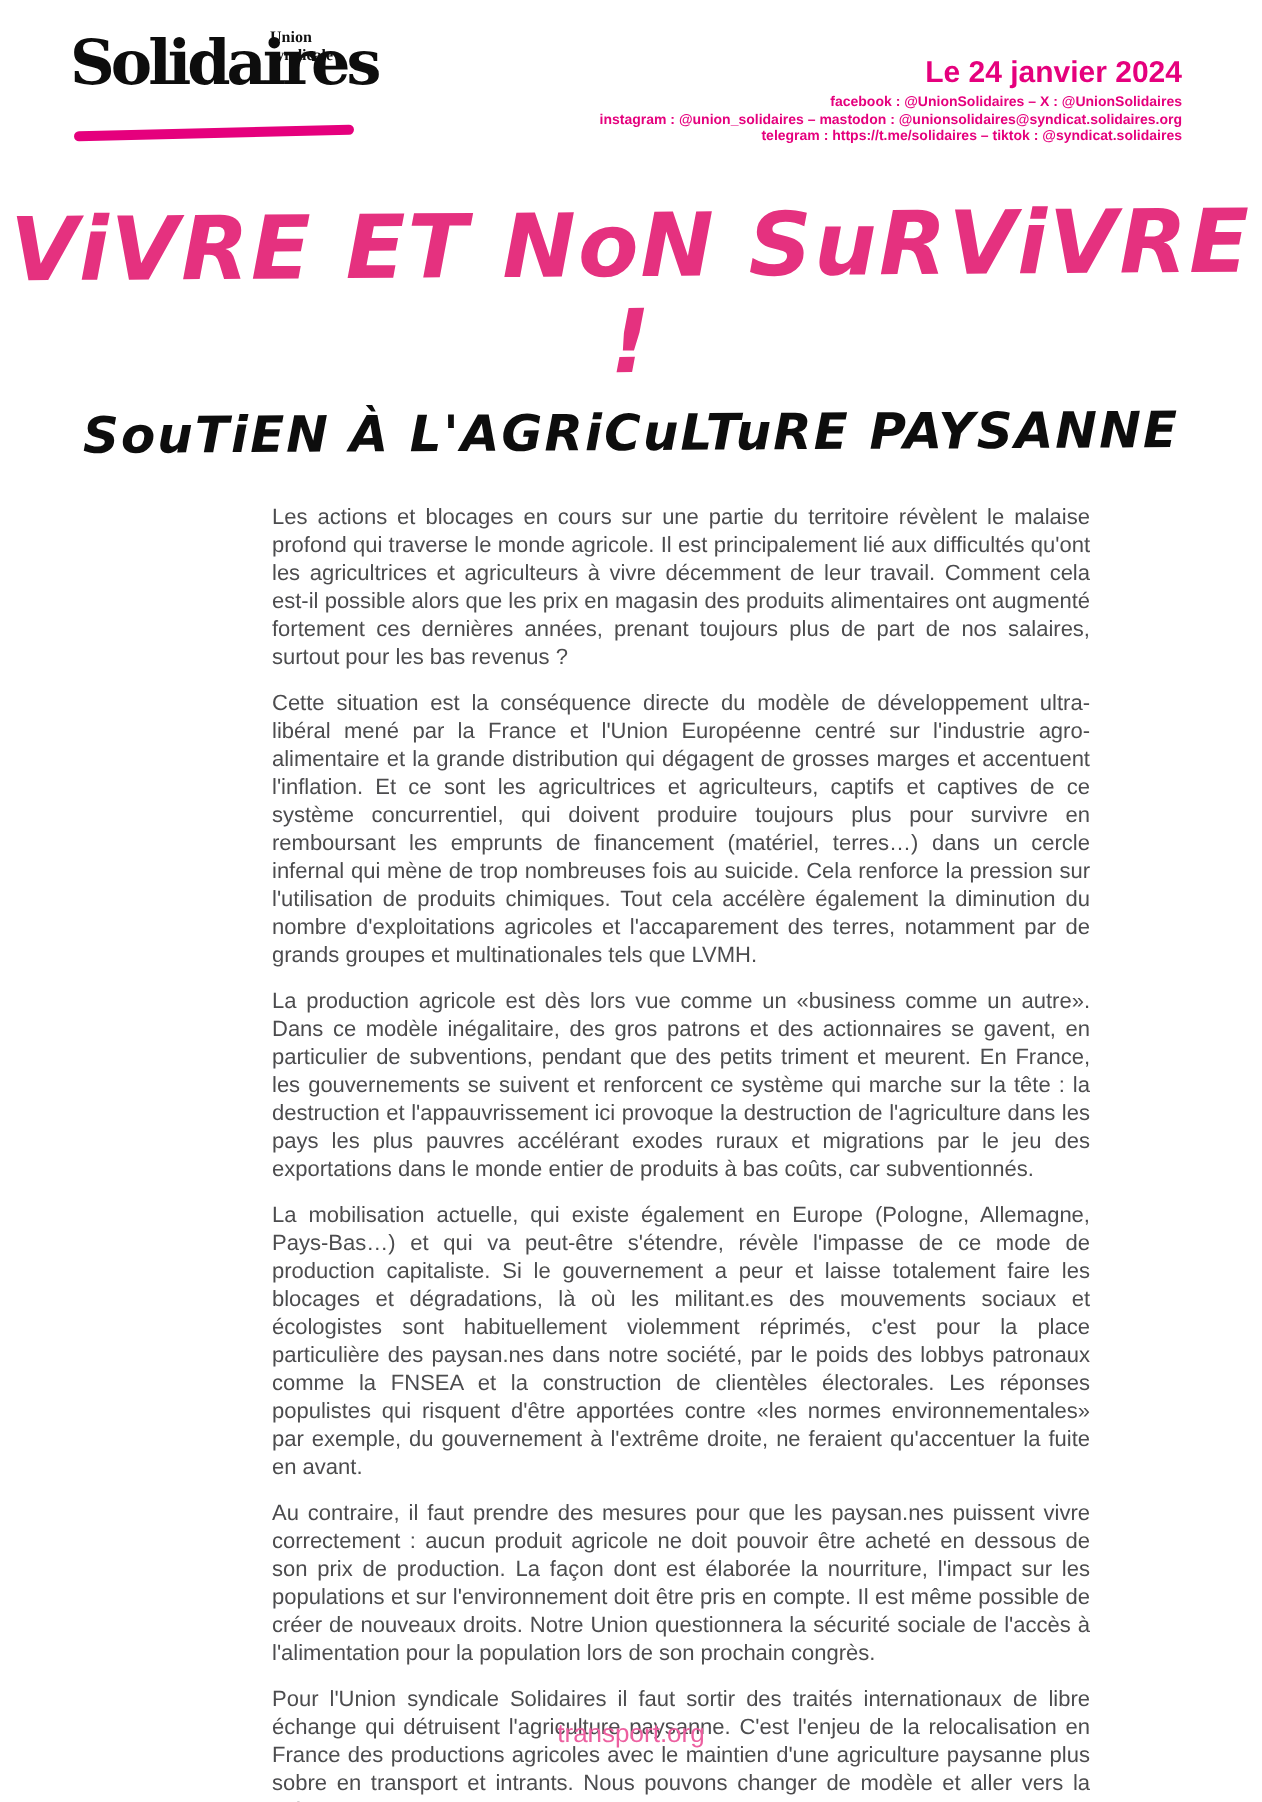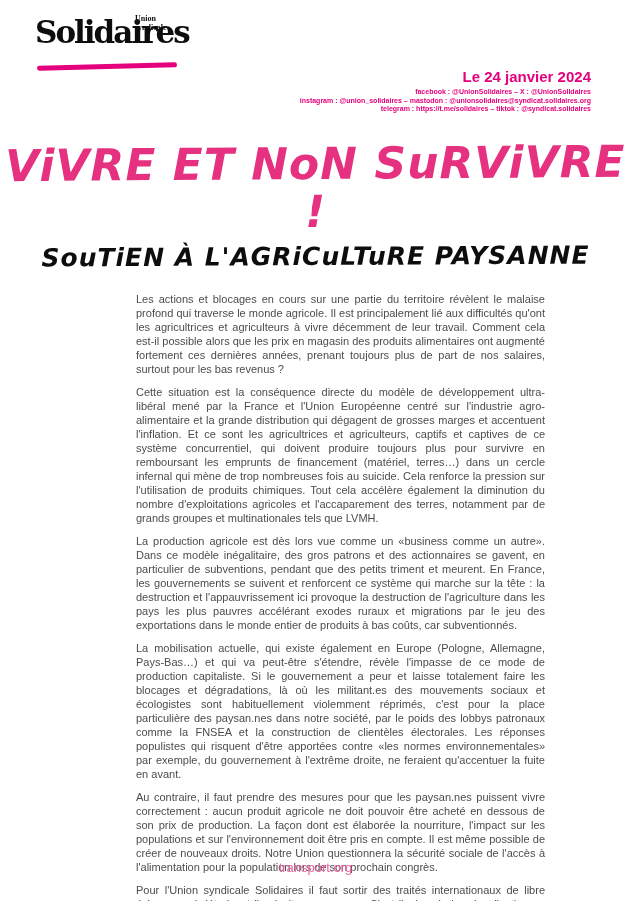--- a/index.html
+++ b/index.html
@@ -57,21 +57,20 @@
     border-radius: 3px;
     background: #e5007d;
     transform: rotate(-1.4deg);
   }
   .header-right { text-align: right; padding-top: 14px; }
   .date {
     font-size: 15px;
     font-weight: bold;
     color: #e5007d;
     letter-spacing: 0;
-    margin-top: 40px;
   }
   .social { margin-top: 3px; }
   .social div {
     font-size: 7px;
     font-weight: bold;
     line-height: 8.5px;
     color: #e5007d;
   }
 
   

